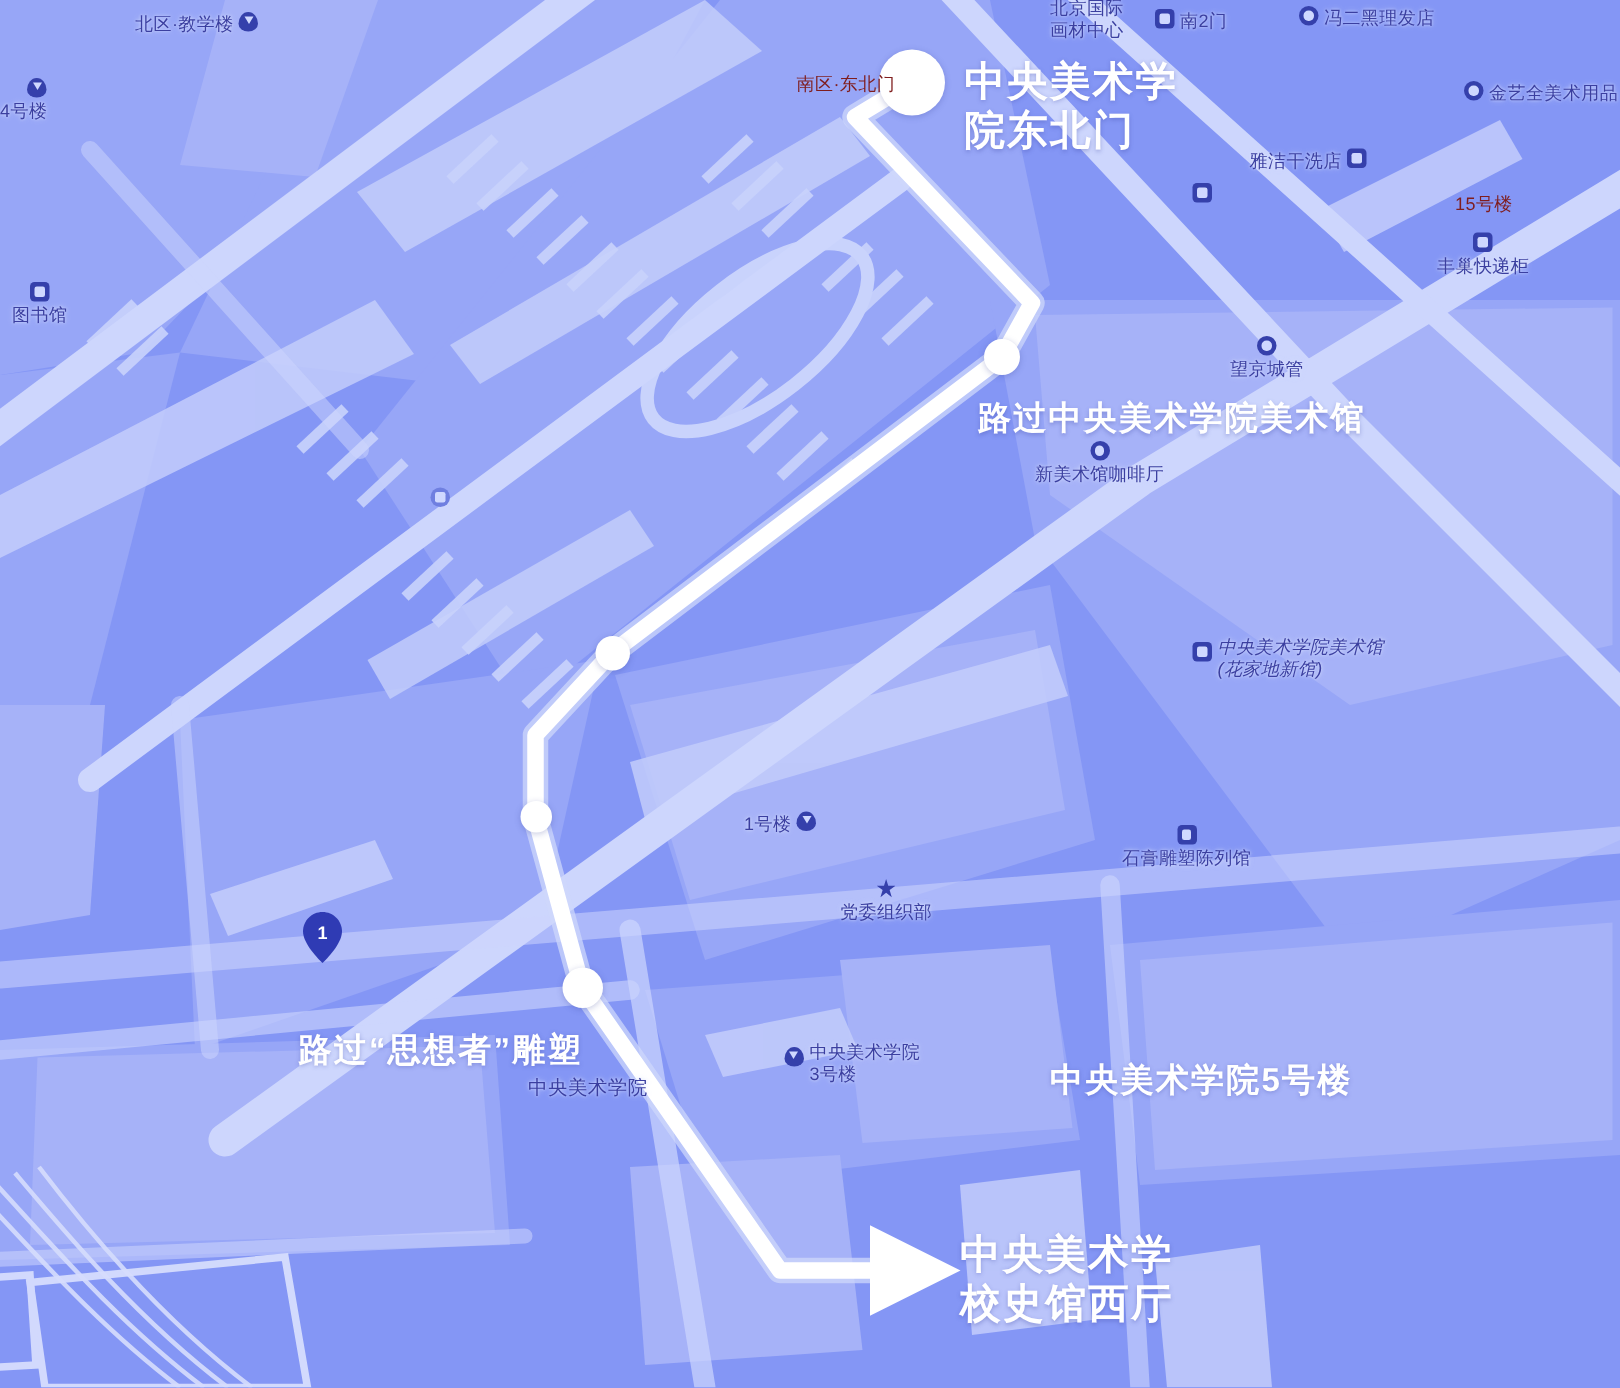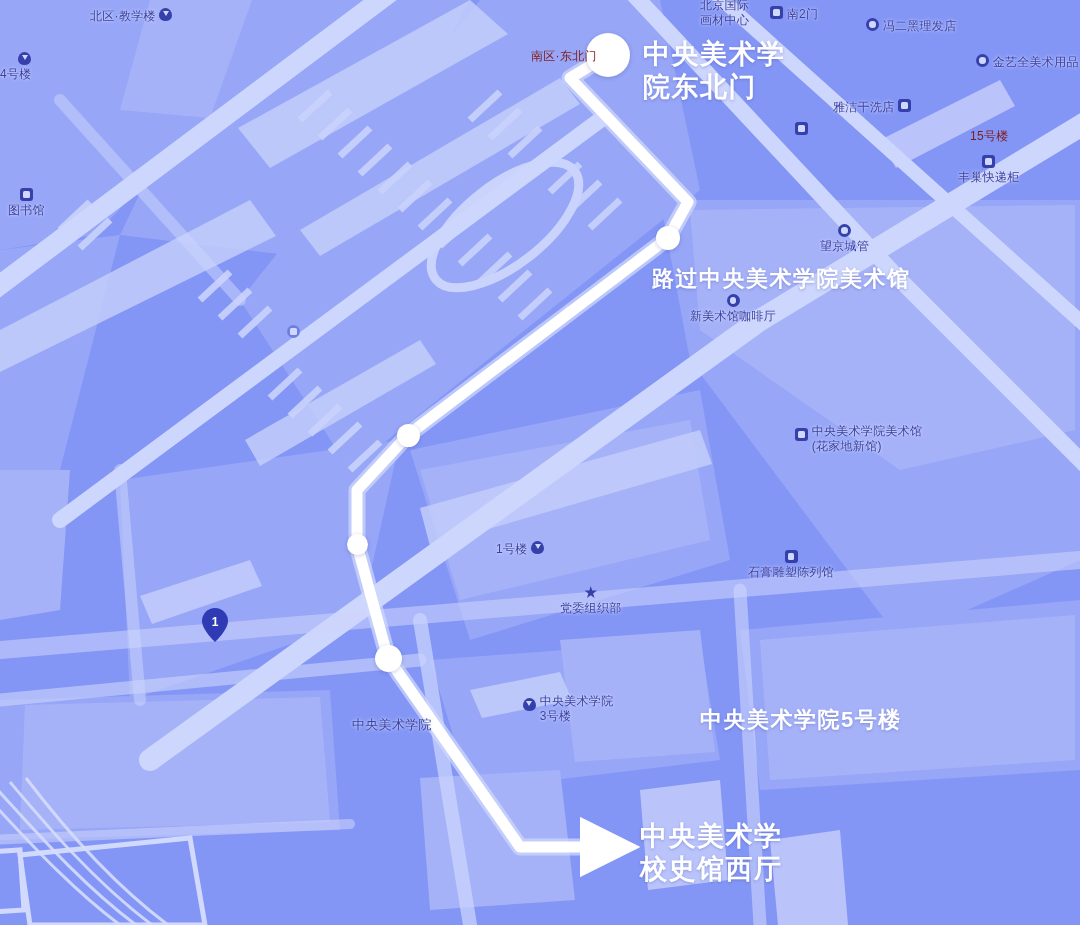--- a/index.html
+++ b/index.html
@@ -204,21 +204,21 @@
   <div class="poi" style="left:700px;top:-2px;text-align:center;">
     <span class="tx two">北京国际
 画材中心</span>
   </div>
 
   <div class="poi" style="left:770px;top:6px;">
     <span class="ic sq"></span>
     <span class="tx">南2门</span>
   </div>
 
-  <div class="poi" style="left:866px;top:18px;">
+  <div class="poi" style="left:866px;top:4px;">
     <span class="ic rnd"></span>
     <span class="tx">冯二黑理发店</span>
   </div>
 
   <div class="poi" style="left:0px;top:52px;text-align:center;">
     <span class="ic tri" style="margin-left:18px;"></span><br>
     <span class="tx">4号楼</span>
   </div>
 
   <div class="poi" style="left:976px;top:54px;">
@@ -260,21 +260,21 @@
 
   <div class="poi" style="left:690px;top:294px;text-align:center;">
     <span class="ic rnd"></span><br>
     <span class="tx">新美术馆咖啡厅</span>
   </div>
 
   <div class="poi" style="left:287px;top:325px;">
     <span class="ic" style="background:#6f7fe0;"></span>
   </div>
 
-  <div class="poi" style="left:795px;top:424px;">
+  <div class="poi" style="left:795px;top:424px;font-style:italic;">
     <span class="ic sq" style="vertical-align:top;margin-top:4px;"></span>
     <span class="tx two" style="vertical-align:top;">中央美术学院美术馆
 (花家地新馆)</span>
   </div>
 
   <div class="poi" style="left:496px;top:541px;">
     <span class="tx">1号楼</span>
     <span class="ic tri"></span>
   </div>
 
@@ -297,19 +297,20 @@
   <div class="poi" style="left:352px;top:716px;font-size:13px;">
     <span class="tx">中央美术学院</span>
   </div>
 
   <div class="step big" style="left:643px;top:38px;">中央美术学
 院东北门</div>
 
   <div class="step mid" style="left:652px;top:266px;">路过中央美术学院美术馆</div>
 
 
+  <div class="step mid" style="left:199px;top:687px;">路过“思想者”雕塑</div>
 
   <div class="step mid" style="left:700px;top:707px;">中央美术学院5号楼</div>
 
   <div class="step big" style="left:640px;top:820px;">中央美术学
 校史馆西厅</div>
 
 </div>
 
 </body></html>

